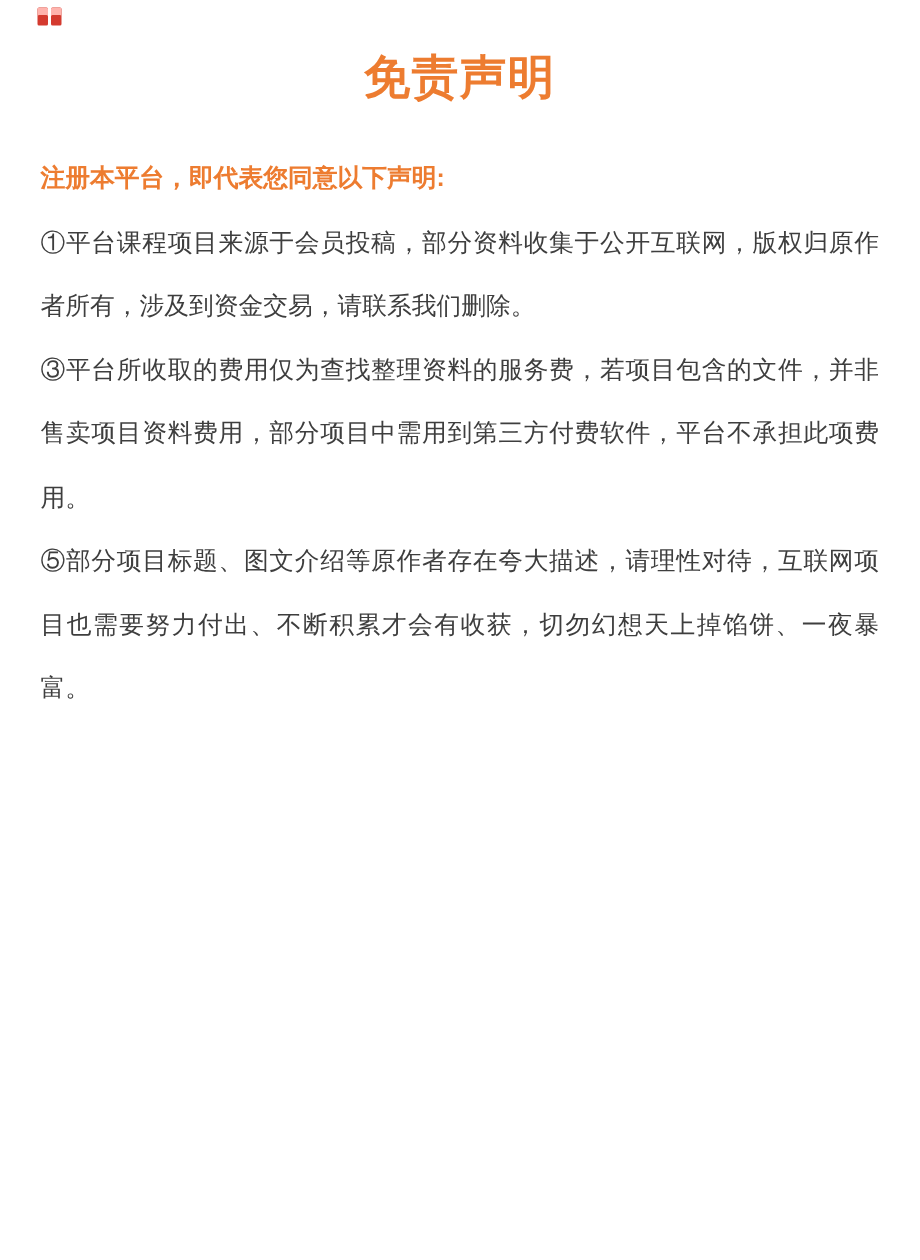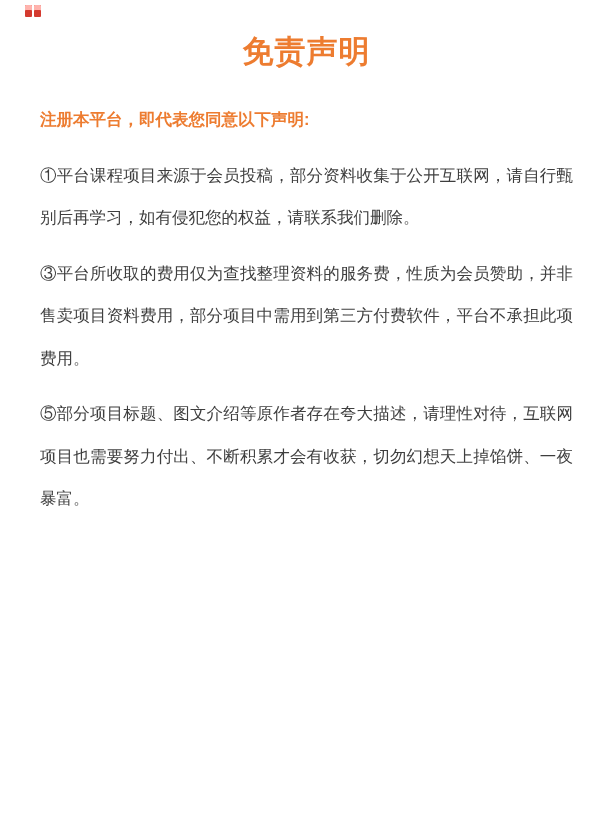--- a/index.html
+++ b/index.html
@@ -48,36 +48,36 @@
     font-size: 16.5px;
     line-height: 42.5px;
     color: #3e3e3e;
     text-align: justify;
   }
   .content p.lead {
     color: #ed7c30;
     font-weight: bold;
   }
   .content p {
-    margin: 13px;
+    margin: 0;
   }
 </style>
 </head>
 <body>
 
 <div class="page">
 
   <div class="stamp">
     <i></i>
       <i></i>
   </div>
 
   <h1 class="title">免责声明</h1>
 
   <div class="content">
     <p class="lead">注册本平台，即代表您同意以下声明:</p>
-    <p>①平台课程项目来源于会员投稿，部分资料收集于公开互联网，请自行甄别后再学习，如有侵犯您的权益，请联系我们删除。</p>
-    <p>③平台所收取的费用仅为查找整理资料的服务费，性质为会员赞助，并非售卖项目资料费用，部分项目中需用到第三方付费软件，平台不承担此项费用。</p>
+    <p>①平台课程项目来源于会员投稿，部分资料收集于公开互联网，版权归原作者所有，涉及到资金交易，请联系我们删除。</p>
+    <p>③平台所收取的费用仅为查找整理资料的服务费，若项目包含的文件，并非售卖项目资料费用，部分项目中需用到第三方付费软件，平台不承担此项费用。</p>
     <p>⑤部分项目标题、图文介绍等原作者存在夸大描述，请理性对待，互联网项目也需要努力付出、不断积累才会有收获，切勿幻想天上掉馅饼、一夜暴富。</p>
 
   </div>
 
 </div>
 
 </body></html>

